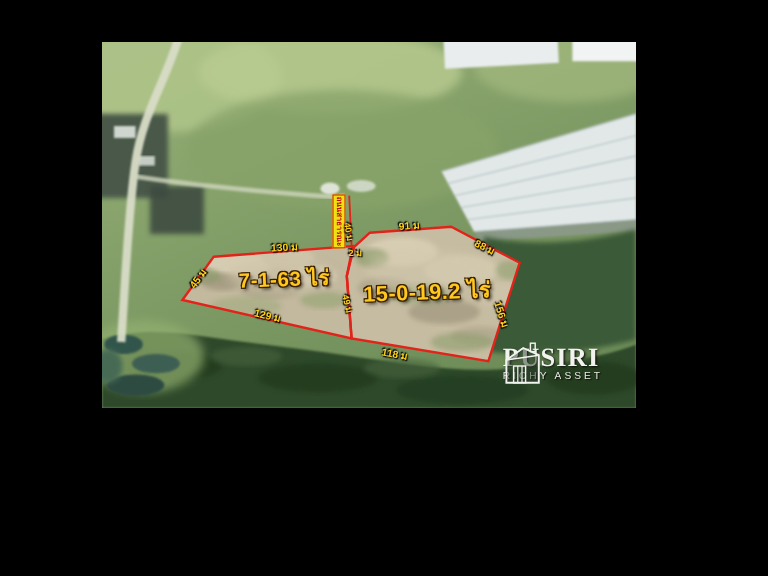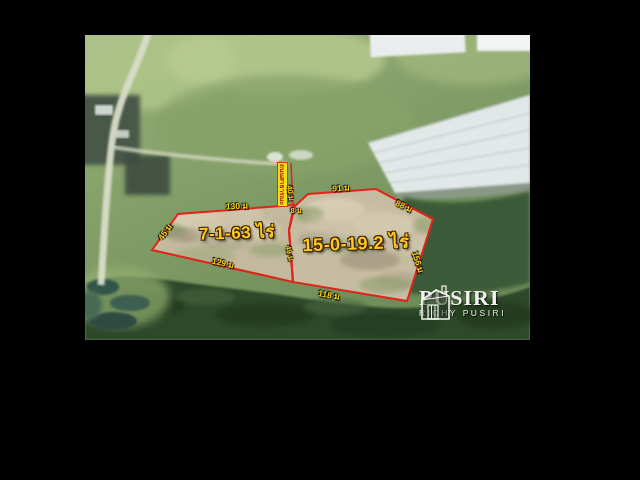--- a/index.html
+++ b/index.html
@@ -174,27 +174,27 @@
   <div class="lbl area" id="l-area-left">7-1-63 ไร่</div>
   <div class="lbl area area-right" id="l-area-right">15-0-19.2 ไร่</div>
 
   <div class="lbl dim" id="l-130">130 ม</div>
   <div class="lbl dim" id="l-45">45 ม</div>
   <div class="lbl dim" id="l-129">129 ม</div>
   <div class="lbl dim" id="l-91">91 ม</div>
   <div class="lbl dim" id="l-88">88 ม</div>
   <div class="lbl dim" id="l-156">156 ม</div>
   <div class="lbl dim" id="l-118">118 ม</div>
-  <div class="lbl dim" id="l-8">8 ม</div>
+  <div class="lbl dim" id="l-8">2 ม</div>
   <div class="lbl dim" id="l-40">40 ม</div>
   <div class="lbl dim" id="l-49">49 ม</div>
 
   <div class="wm">
     <div class="wm-name">PUSIRI</div>
-    <div class="wm-sub">RICHY PUSIRI</div>
+    <div class="wm-sub">RICHY ASSET</div>
     <svg class="wm-icon" width="34" height="38" viewBox="0 0 34 38">
       <path d="M3,15 L17,5 L30,11 L30,34 L3,34 Z" fill="rgba(35,55,35,.5)" stroke="#f2f2ee" stroke-width="1.6"></path>
       <path d="M3,15 L30,11" stroke="#f2f2ee" stroke-width="1.2" fill="none"></path>
       <rect x="9" y="20" width="10" height="14" fill="none" stroke="#f2f2ee" stroke-width="1.2"></rect>
       <line x1="12.5" y1="20" x2="12.5" y2="34" stroke="#f2f2ee" stroke-width="1"></line>
       <line x1="16" y1="20" x2="16" y2="34" stroke="#f2f2ee" stroke-width="1"></line>
       <rect x="23" y="1" width="4" height="7" fill="none" stroke="#f2f2ee" stroke-width="1.2"></rect>
     </svg>
   </div>
 </div>

